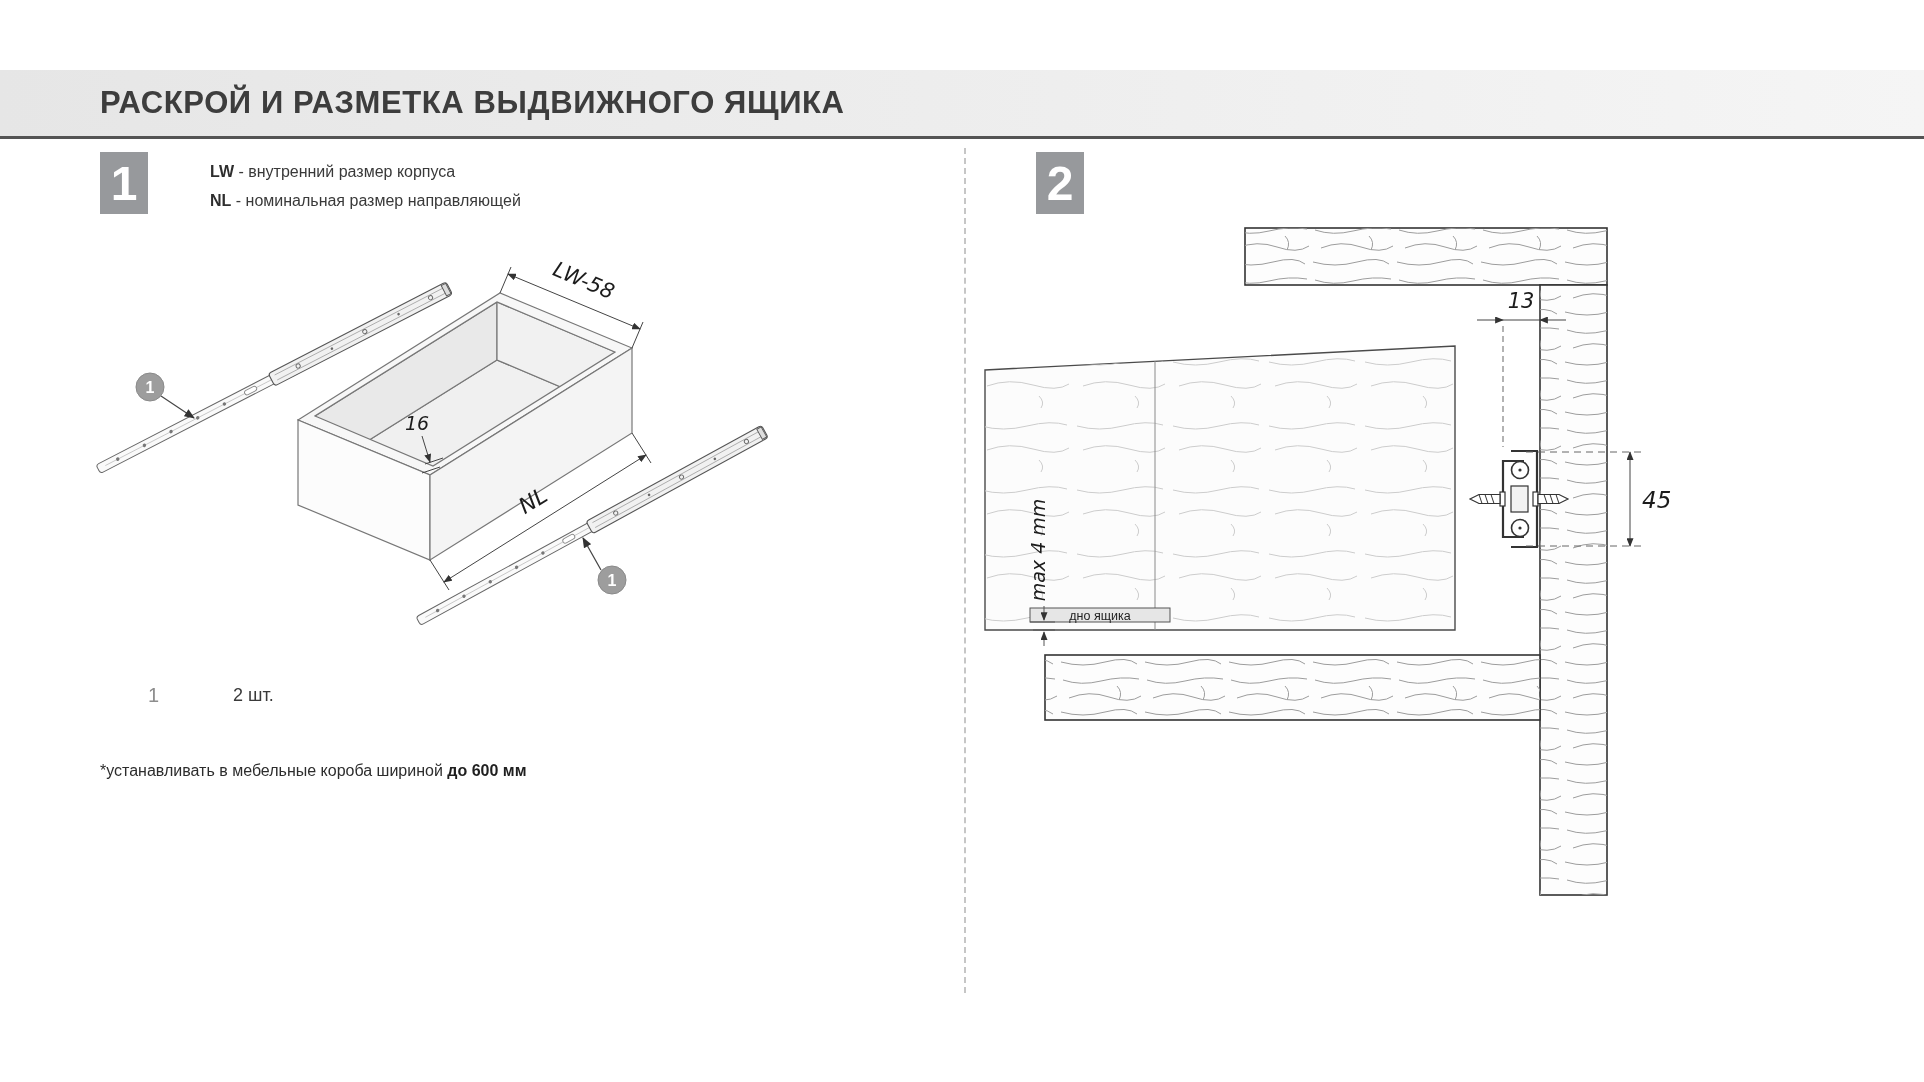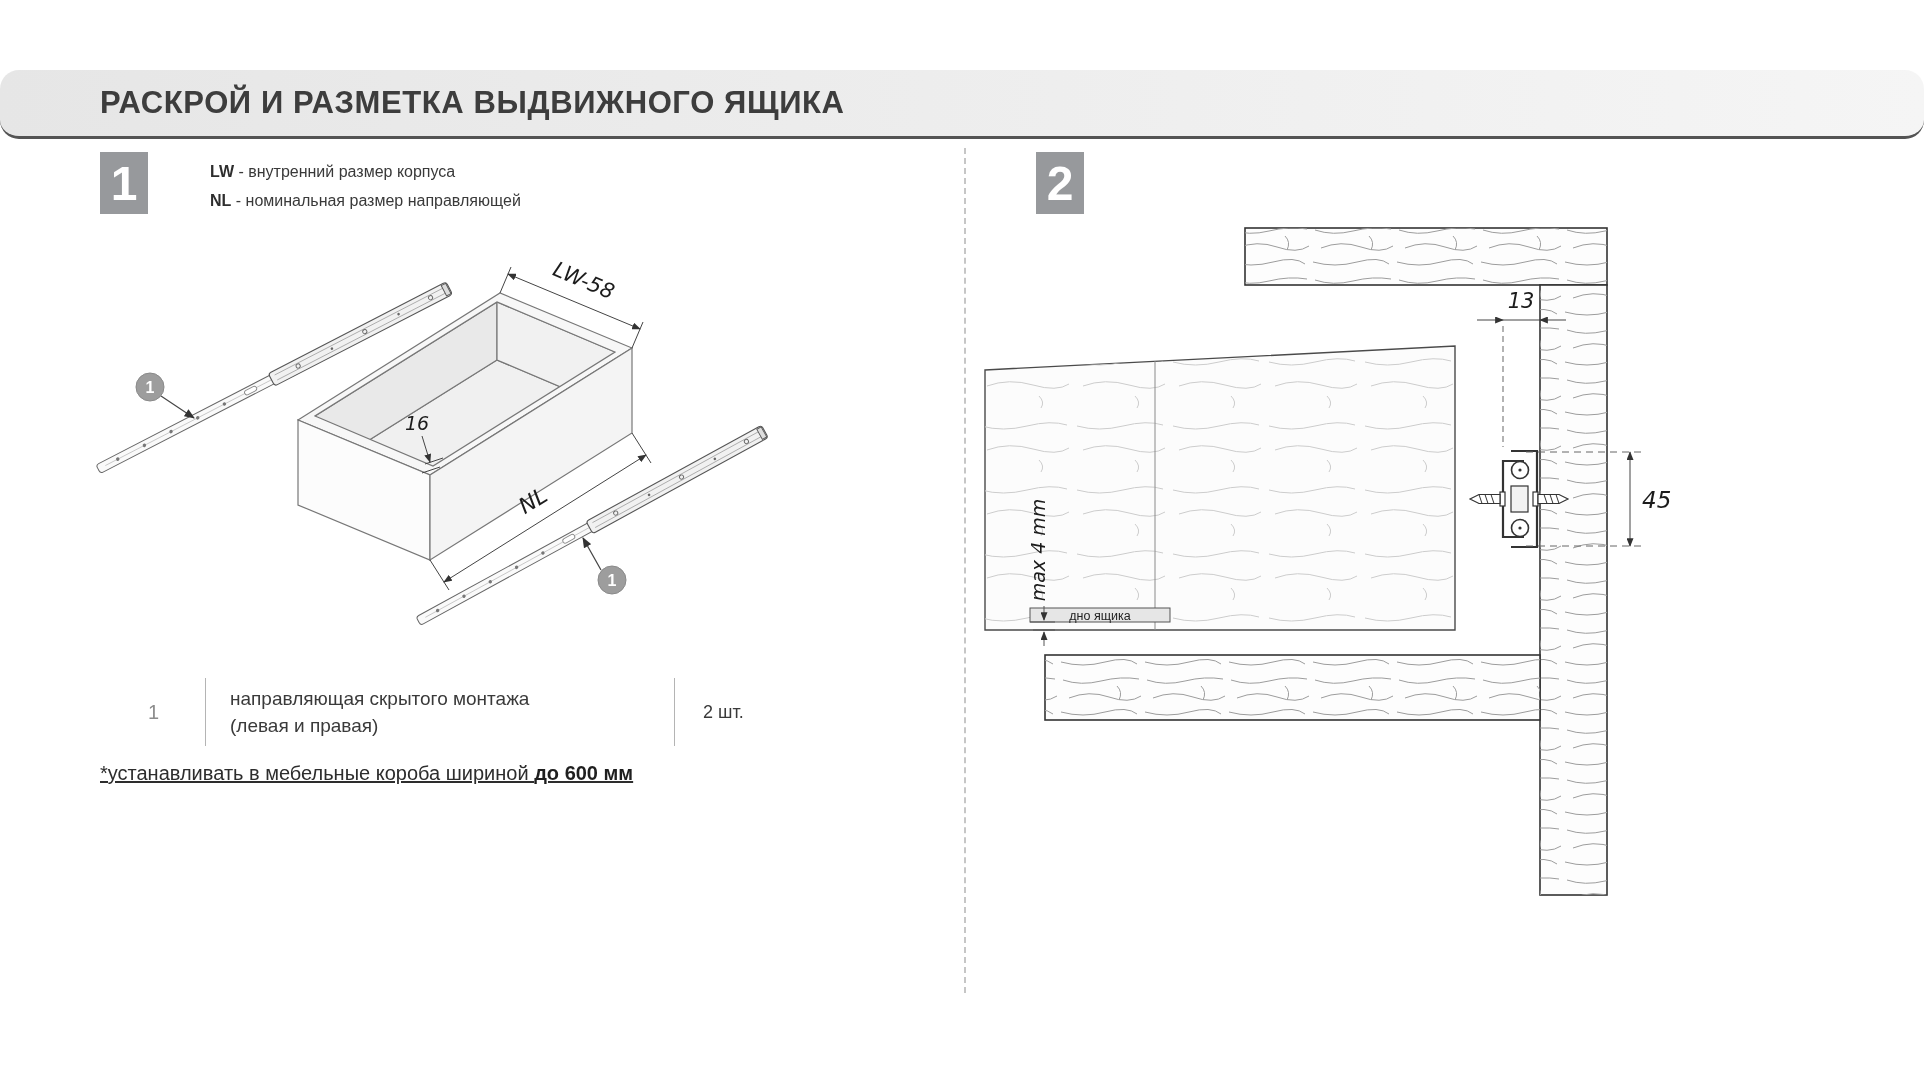--- a/index.html
+++ b/index.html
@@ -4,21 +4,21 @@
 <style>
   * { box-sizing: border-box; margin: 0; padding: 0; }
   html, body { width: 1924px; height: 1082px; background: #ffffff; overflow: hidden; }
   body { position: relative; font-family: "Liberation Sans", sans-serif; color: #3a3a3a; }
 
   
   .header-band {
     position: absolute; left: 0; top: 70px; width: 1924px; height: 69px;
     background: linear-gradient(90deg, #e6e6e6 0%, #eeeeee 55%, #f5f5f5 100%);
     border-bottom: 3px solid #545454;
-    display: flex; align-items: center; border-radius: 19px;
+    display: flex; align-items: center;
   }
   .header-title {
     margin-left: 100px; font-size: 31px; font-weight: bold;
     letter-spacing: 0.6px; color: #3d3d3d;
   }
 
   
   .num-plate {
     position: absolute; width: 48px; height: 62px; background: #97999c;
     color: #ffffff; font-size: 48px; font-weight: bold;
@@ -54,21 +54,21 @@
     width: 105px; font-size: 20px; color: #8d8d8d;
     display: flex; align-items: center; padding-left: 48px;
   }
   .pt-desc {
     border-left: 1px solid #b4b4b4; border-right: 1px solid #b4b4b4;
     padding: 7px 24px; font-size: 19px; line-height: 27px; width: 470px;
   }
   .pt-qty { padding: 7px 28px; font-size: 18px; display: flex; align-items: center; }
 
   
-  .footnote { position: absolute; left: 100px; top: 762px; font-size: 20px; color: #2d2d2d; text-decoration: underline; }
+  .footnote { position: absolute; left: 100px; top: 762px; font-size: 16px; color: #2d2d2d; }
   .footnote b { color: #1f1f1f; }
 </style>
 </head>
 <body>
 
 <div class="header-band">
   <div class="header-title">РАСКРОЙ И РАЗМЕТКА ВЫДВИЖНОГО ЯЩИКА</div>
 </div>
 
 <div class="num-plate" id="plate-1">1</div>
@@ -238,22 +238,18 @@
     <line x1="55" y1="402" x2="80" y2="402"></line>
     <line x1="58" y1="410" x2="80" y2="410"></line>
     <line x1="69" y1="386" x2="69" y2="400" marker-end="url(#arrR)"></line>
     <line x1="69" y1="426" x2="69" y2="412" marker-end="url(#arrR)"></line>
   </g>
   <text class="dim" x="70" y="330" font-size="19" text-anchor="middle" transform="rotate(-90 70 330)">max 4 mm</text>
 </svg>
 
 <div class="parts-table">
   <div class="pt-num">1</div>
-  <div class="pt-desc">
-    <div>направляющая скрытого монтажа</div>
-    <div>(левая и правая)</div>
-  </div>
   <div class="pt-qty">2 шт.</div>
 </div>
 
 <div class="footnote">
   <span>*устанавливать в мебельные короба шириной </span><b>до 600 мм</b>
 </div>
 
 </body></html>

